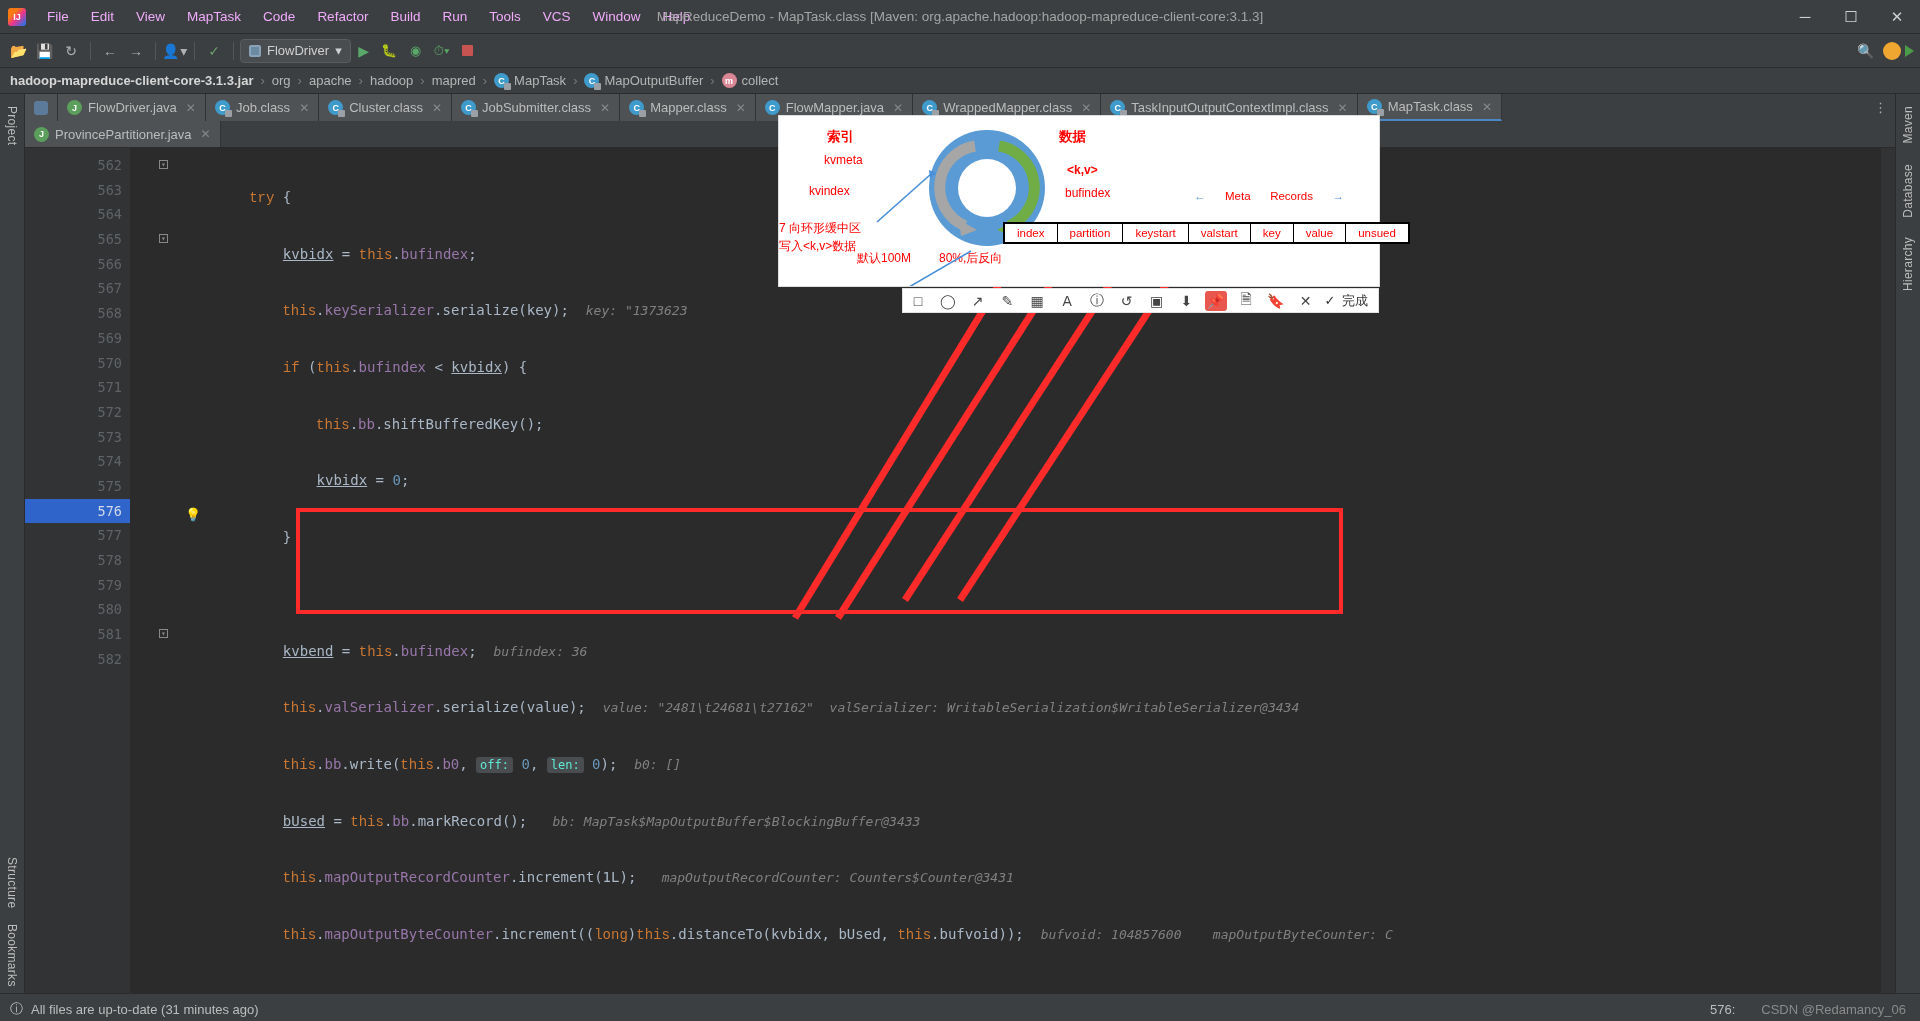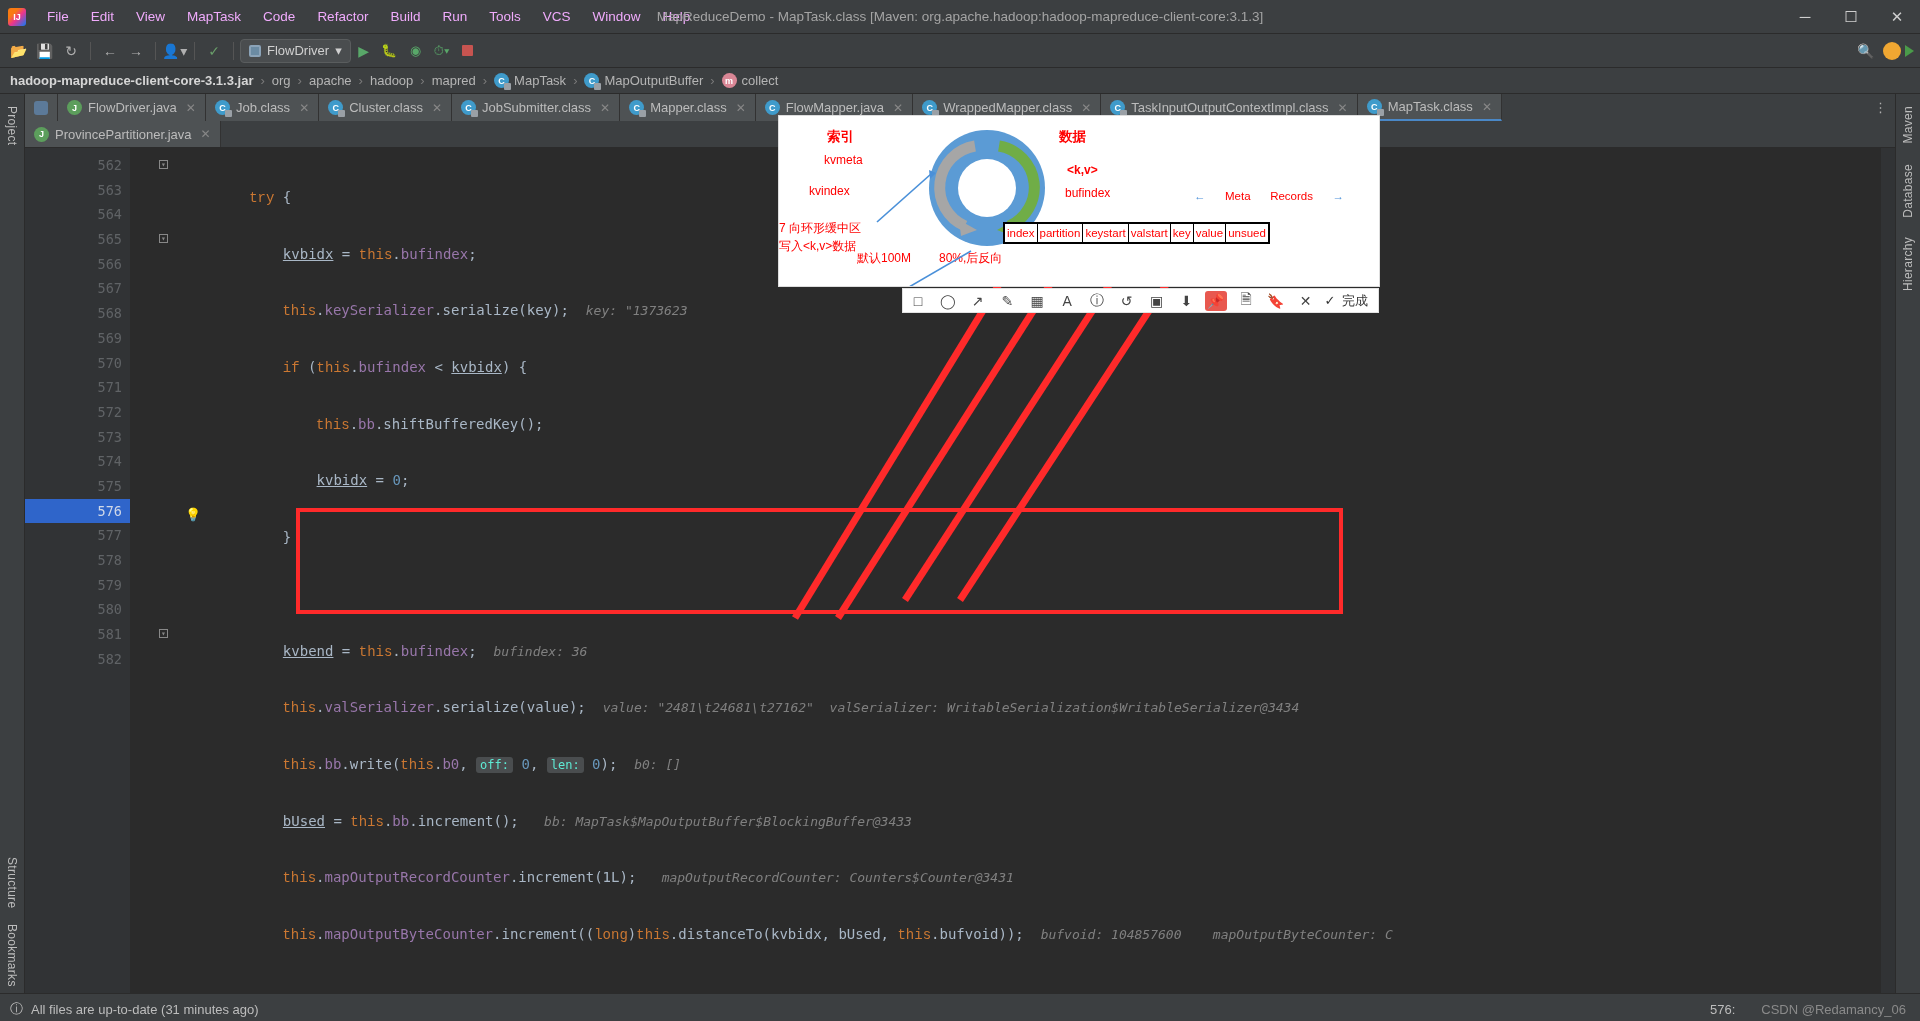--- a/index.html
+++ b/index.html
@@ -152,21 +152,21 @@
     border:1px solid #e2e2e2;font-size:14px;color:#444;
   }
   .ov-toolbar .ti{width:22px;height:20px;display:flex;align-items:center;justify-content:center;}
   .ov-toolbar .done{display:flex;align-items:center;gap:3px;font-size:13px;color:#333;width:auto;padding-right:6px;}
   .donut-wrap{position:absolute;left:150px;top:14px;width:116px;height:116px;}
   .donut{position:absolute;inset:0;border-radius:50%;background:#5b9bd5;}
   .donut .hole{position:absolute;left:29px;top:29px;width:58px;height:58px;border-radius:50%;background:#fff;}
   .lbl{position:absolute;color:#ff0000;font-size:12px;white-space:nowrap;font-family:"Liberation Sans",sans-serif;}
   .lbl.big{font-size:13.5px;font-weight:bold;text-align:right;}
   .tbl{position:absolute;left:224px;top:106px;display:flex;border:2px solid #000;background:#fff;}
-  .tbl .cell{border-right:1px solid #000;padding:3px 2px;font-size:11.5px;color:#ff0000;text-align:center;}
+  .tbl .cell{border-right:1px solid #000;padding:3px 12px;font-size:11.5px;color:#ff0000;text-align:center;}
   .tbl .cell:last-child{border-right:none;}
   .metarec{position:absolute;left:415px;top:74px;width:150px;display:flex;align-items:center;
     justify-content:space-between;font-size:11.5px;color:#ff0000;}
 </style>
 </head>
 <body>
 
 <div class="titlebar">
   <div class="ij-logo">IJ</div>
   <div class="menubar">
@@ -351,21 +351,21 @@
         <div class="cl"><span class="p">                </span><span class="u">kvbidx</span><span class="p"> = </span><span class="k">this</span><span class="p">.</span><span class="f">bufindex</span><span class="p">;</span></div>
         <div class="cl"><span class="k">                this</span><span class="p">.</span><span class="f">keySerializer</span><span class="p">.serialize(key);  </span><span class="hint">key: "1373623</span></div>
         <div class="cl"><span class="p">                </span><span class="k">if</span><span class="p"> (</span><span class="k">this</span><span class="p">.</span><span class="f">bufindex</span><span class="p"> &lt; </span><span class="u">kvbidx</span><span class="p">) {</span></div>
         <div class="cl"><span class="k">                    this</span><span class="p">.</span><span class="f">bb</span><span class="p">.shiftBufferedKey();</span></div>
         <div class="cl"><span class="p">                    </span><span class="u">kvbidx</span><span class="p"> = </span><span class="n">0</span><span class="p">;</span></div>
         <div class="cl"><span class="p">                }</span></div>
         <div class="cl"><span class="p"> </span></div>
         <div class="cl"><span class="p">                </span><span class="u">kvbend</span><span class="p"> = </span><span class="k">this</span><span class="p">.</span><span class="f">bufindex</span><span class="p">;  </span><span class="hint">bufindex: 36</span></div>
         <div class="cl"><span class="k">                this</span><span class="p">.</span><span class="f">valSerializer</span><span class="p">.serialize(value);  </span><span class="hint">value: "2481\t24681\t27162"</span><span class="hint">  </span><span class="hint">valSerializer: WritableSerialization$WritableSerializer@3434</span></div>
         <div class="cl"><span class="k">                this</span><span class="p">.</span><span class="f">bb</span><span class="p">.write(</span><span class="k">this</span><span class="p">.</span><span class="f">b0</span><span class="p">, </span><span class="chip">off:</span><span class="n"> 0</span><span class="p">, </span><span class="chip">len:</span><span class="n"> 0</span><span class="p">);  </span><span class="hint">b0: []</span></div>
-        <div class="cl"><span class="p">                </span><span class="u">bUsed</span><span class="p"> = </span><span class="k">this</span><span class="p">.</span><span class="f">bb</span><span class="p">.increment();   </span><span class="hint">bb: MapTask$MapOutputBuffer$BlockingBuffer@3433</span></div>
+        <div class="cl"><span class="p">                </span><span class="u">bUsed</span><span class="p"> = </span><span class="k">this</span><span class="p">.</span><span class="f">bb</span><span class="p">.markRecord();   </span><span class="hint">bb: MapTask$MapOutputBuffer$BlockingBuffer@3433</span></div>
         <div class="cl"><span class="k">                this</span><span class="p">.</span><span class="f">mapOutputRecordCounter</span><span class="p">.increment(1L);   </span><span class="hint">mapOutputRecordCounter: Counters$Counter@3431</span></div>
         <div class="cl"><span class="k">                this</span><span class="p">.</span><span class="f">mapOutputByteCounter</span><span class="p">.increment((</span><span class="k">long</span><span class="p">)</span><span class="k">this</span><span class="p">.distanceTo(kvbidx, bUsed, </span><span class="k">this</span><span class="p">.bufvoid));  </span><span class="hint">bufvoid: 104857600</span><span class="hint">    </span><span class="hint">mapOutputByteCounter: C</span></div>
         
         
         
         
         
         
         
       </div>

